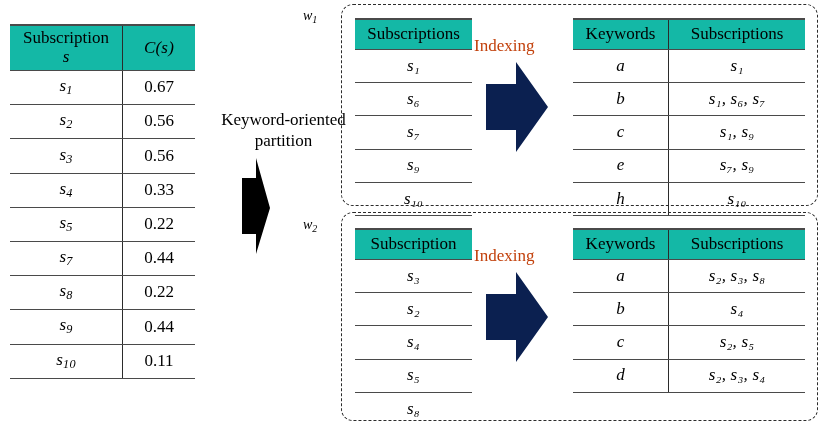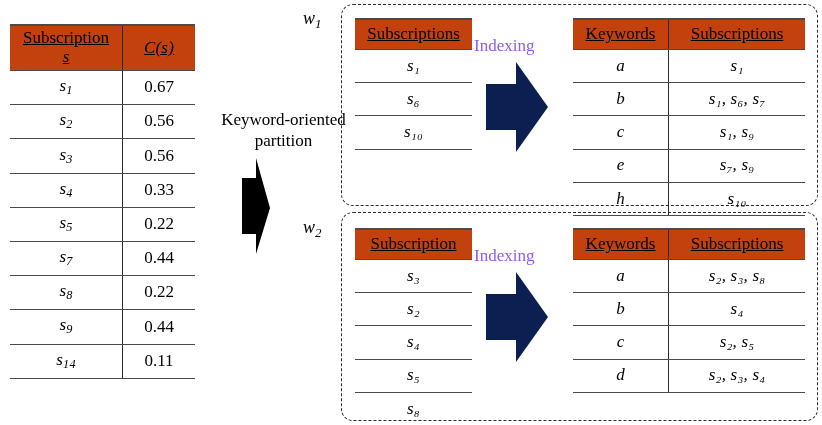--- a/index.html
+++ b/index.html
@@ -26,24 +26,23 @@
     padding: 0;
     text-align: center;
     vertical-align: middle;
     font-weight: normal;
     font-size: 17px;
     line-height: 1.1;
     border-top: 1.3px solid #4a4a4a;
     border-bottom: 1.3px solid #4a4a4a;
   }
   .tbl th {
-    background: #c2410c;
+    background: #14b8a6;
     border-top: 2px solid #4a4a4a;
     border-bottom: 1.3px solid #4a4a4a;
-    text-decoration: underline;
   }
   .vsep { border-left: 1.3px solid #2b2b2b; }
   .sub { font-size: 0.72em; vertical-align: -0.28em; font-style: italic; }
   .mathcell { font-style: italic; letter-spacing: .2px; }
 
   
   #left-table {
     left: 10px;
     top: 24px;
     width: 174px;
@@ -80,21 +79,21 @@
     border-radius: 12px;
     box-sizing: border-box;
     background: transparent;
   }
   #group-w1 { left: 341px; top: 4px; width: 477px; height: 202px; }
   #group-w2 { left: 341px; top: 212px; width: 477px; height: 209px; }
 
   
   .wlabel {
     position: absolute;
-    font-size: 18px;
+    font-size: 14px;
     font-style: italic;
   }
   #label-w1 { left: 303px; top: 8px; }
   #label-w2 { left: 303px; top: 217px; }
 
   
   #sub-table-w1 { left: 355px; top: 18px; width: 117px; }
   #sub-table-w1 th { height: 29px; }
   #sub-table-w1 td { height: 32.2px; }
 
@@ -109,21 +108,21 @@
   #kw-table-w1 th { height: 29px; }
   #kw-table-w1 td { height: 32.2px; }
   #kw-table-w2 { left: 573px; top: 228px; width: 232px; }
   #kw-table-w2 th { height: 29px; }
   #kw-table-w2 td { height: 32.2px; }
 
   
   .indexing-label {
     position: absolute;
     font-size: 17px;
-    color: #8b5cf6;
+    color: #c2410c;
   }
   #indexing-label-1 { left: 474px; top: 36px; }
   #indexing-label-2 { left: 474px; top: 246px; }
 
   .blue-arrow { position: absolute; width: 62px; height: 90px; }
   #blue-arrow-1 { left: 486px; top: 62px; }
   #blue-arrow-2 { left: 486px; top: 272px; }
 </style>
 </head>
 <body>
@@ -165,21 +164,21 @@
       </tr>
       <tr>
         <td class="c1 mathcell"><span>s</span><span class="sub">8</span></td>
         <td class="c2 vsep">0.22</td>
       </tr>
       <tr>
         <td class="c1 mathcell"><span>s</span><span class="sub">9</span></td>
         <td class="c2 vsep">0.44</td>
       </tr>
       <tr>
-        <td class="c1 mathcell"><span>s</span><span class="sub">14</span></td>
+        <td class="c1 mathcell"><span>s</span><span class="sub">10</span></td>
         <td class="c2 vsep">0.11</td>
       </tr>
     </tbody>
 </table>
 
 <div id="partition-label">
   <span>Keyword-oriented</span><br>
   <span>partition</span>
 </div>
 
@@ -204,20 +203,26 @@
       </tr>
   </thead>
   <tbody id="sub-body-w1">
       <tr>
         <td class="mathcell">s₁</td>
       </tr>
       <tr>
         <td class="mathcell">s₆</td>
       </tr>
       <tr>
+        <td class="mathcell">s₇</td>
+      </tr>
+      <tr>
+        <td class="mathcell">s₉</td>
+      </tr>
+      <tr>
         <td class="mathcell">s₁₀</td>
       </tr>
     </tbody>
 </table>
 
 <table class="tbl" id="sub-table-w2">
   <thead>
     <tr>
         <th>Subscription</th>
       </tr>

